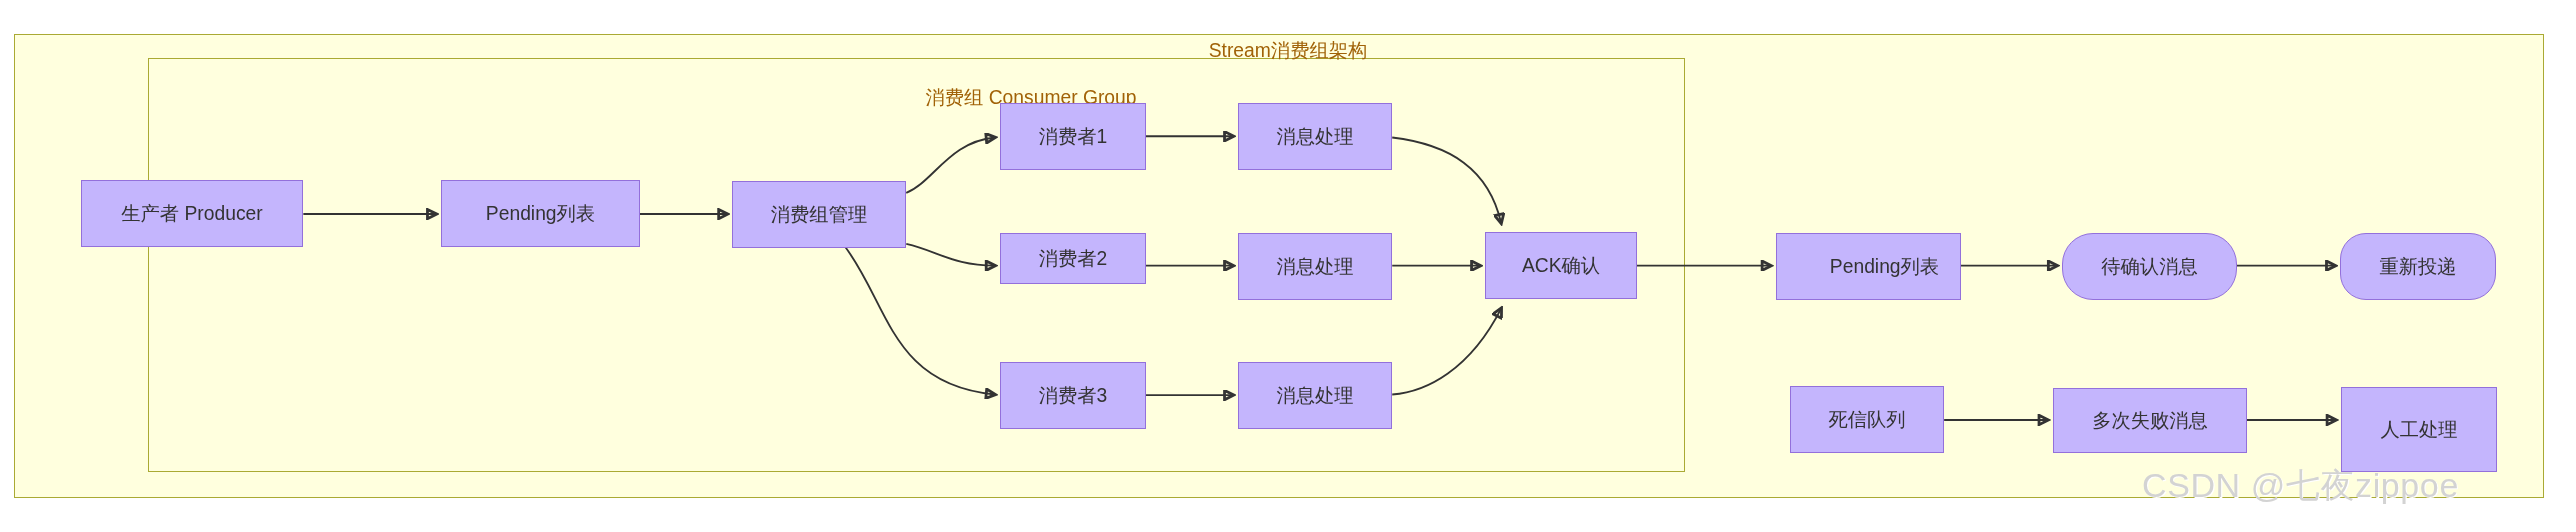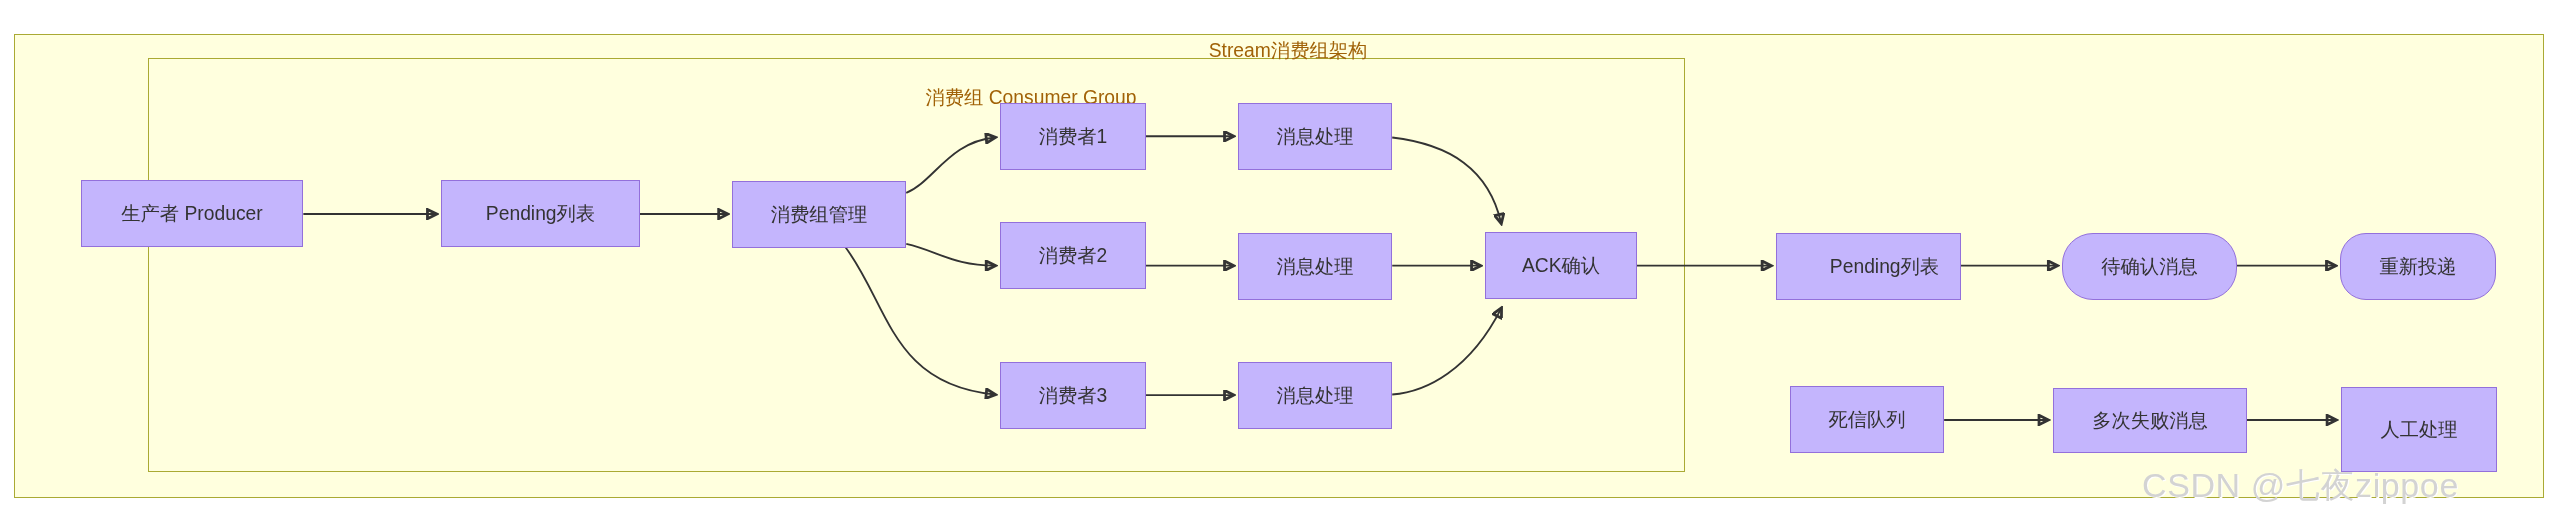--- a/index.html
+++ b/index.html
@@ -78,21 +78,21 @@
   <path d="M 3150 427 H 3305" marker-end="url(#arrow)"></path>
   <path d="M 3594 427 H 3752" marker-end="url(#arrow)"></path>
   <path d="M 3124 675 H 3290" marker-end="url(#arrow)"></path>
   <path d="M 3609 675 H 3753" marker-end="url(#arrow)"></path>
 </svg>
 
 <div class="node" style="left:81px;top:180px;width:222px;height:67px;">生产者 Producer</div>
 <div class="node" style="left:441px;top:180px;width:199px;height:67px;">Pending列表</div>
 <div class="node" style="left:732px;top:181px;width:174px;height:67px;text-align:center;">消费组管理</div>
 <div class="node" style="left:1000px;top:103px;width:146px;height:67px;">消费者1</div>
-<div class="node" style="left:1000px;top:222px;width:146px;height:67px;">消费者2</div>
+<div class="node" style="left:1000px;top:233px;width:146px;height:51px;">消费者2</div>
 <div class="node" style="left:1000px;top:362px;width:146px;height:67px;">消费者3</div>
 <div class="node" style="left:1238px;top:103px;width:154px;height:67px;">消息处理</div>
 <div class="node" style="left:1238px;top:233px;width:154px;height:67px;">消息处理</div>
 <div class="node" style="left:1238px;top:362px;width:154px;height:67px;">消息处理</div>
 <div class="node" style="left:1485px;top:232px;width:152px;height:67px;">ACK确认</div>
 <div class="node" style="left:1776px;top:233px;width:185px;height:67px;padding-left:32px;">Pending列表</div>
 <div class="node" style="left:2062px;top:233px;width:175px;height:67px;border-radius:31px;">待确认消息</div>
 <div class="node" style="left:2340px;top:233px;width:156px;height:67px;border-radius:26px;">重新投递</div>
 <div class="node" style="left:1790px;top:386px;width:154px;height:67px;">死信队列</div>
 <div class="node" style="left:2053px;top:388px;width:194px;height:65px;">多次失败消息</div>

